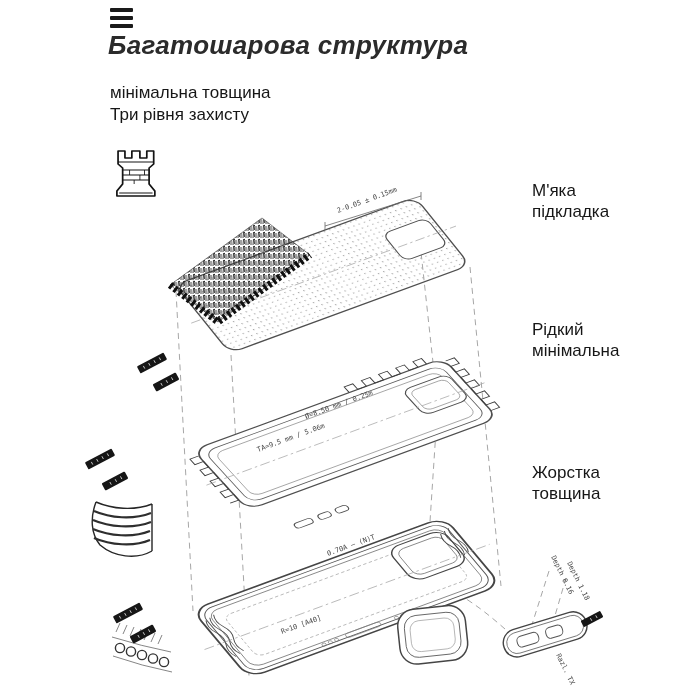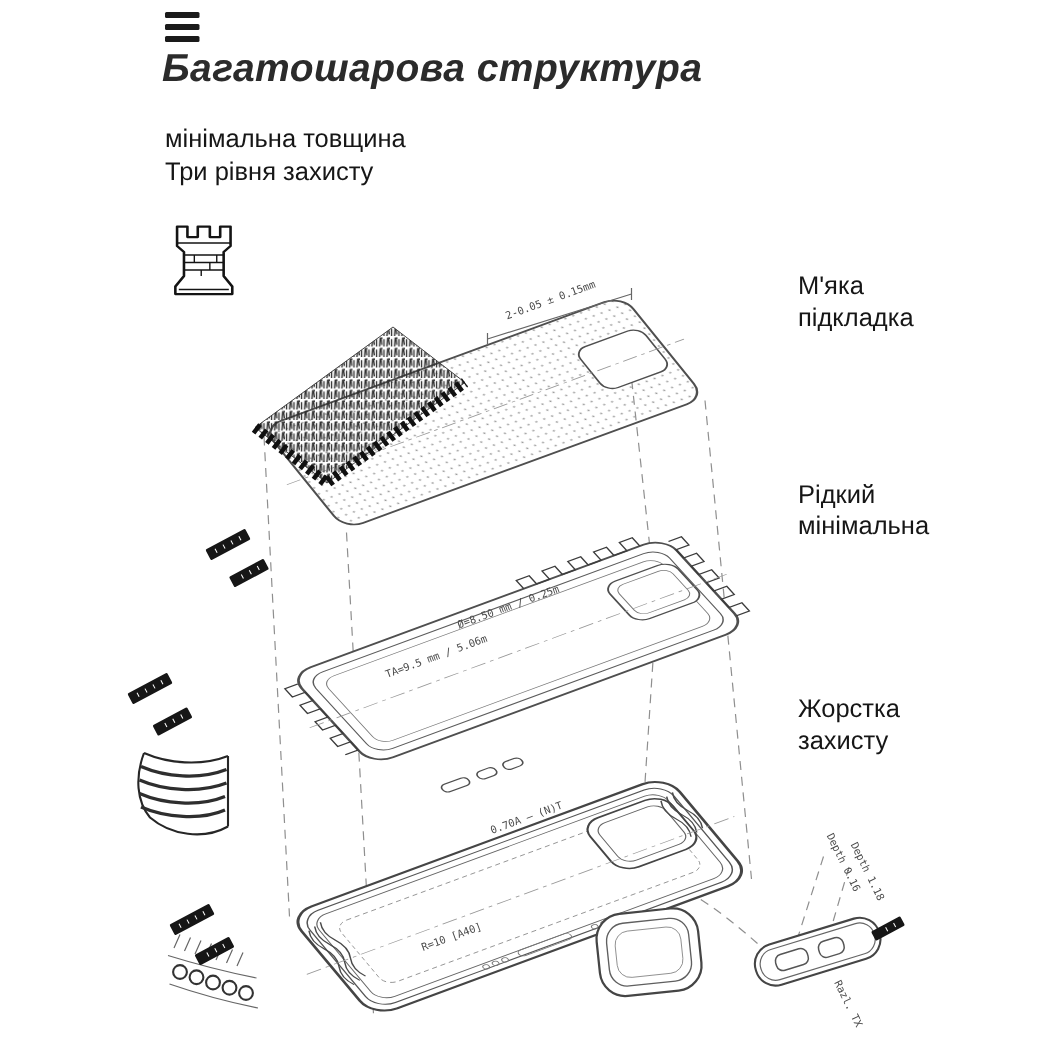--- a/index.html
+++ b/index.html
@@ -201,16 +201,16 @@
   <div class="layer-label" style="top:168px">
     <div>М'яка</div>
     <div>підкладка</div>
   </div>
   <div class="layer-label" style="top:307px">
     <div>Рідкий</div>
     <div>мінімальна</div>
   </div>
   <div class="layer-label" style="top:450px">
     <div>Жорстка</div>
-    <div>захисту</div>
+    <div>товщина</div>
   </div>
 
 </div>
 
 </body></html>

